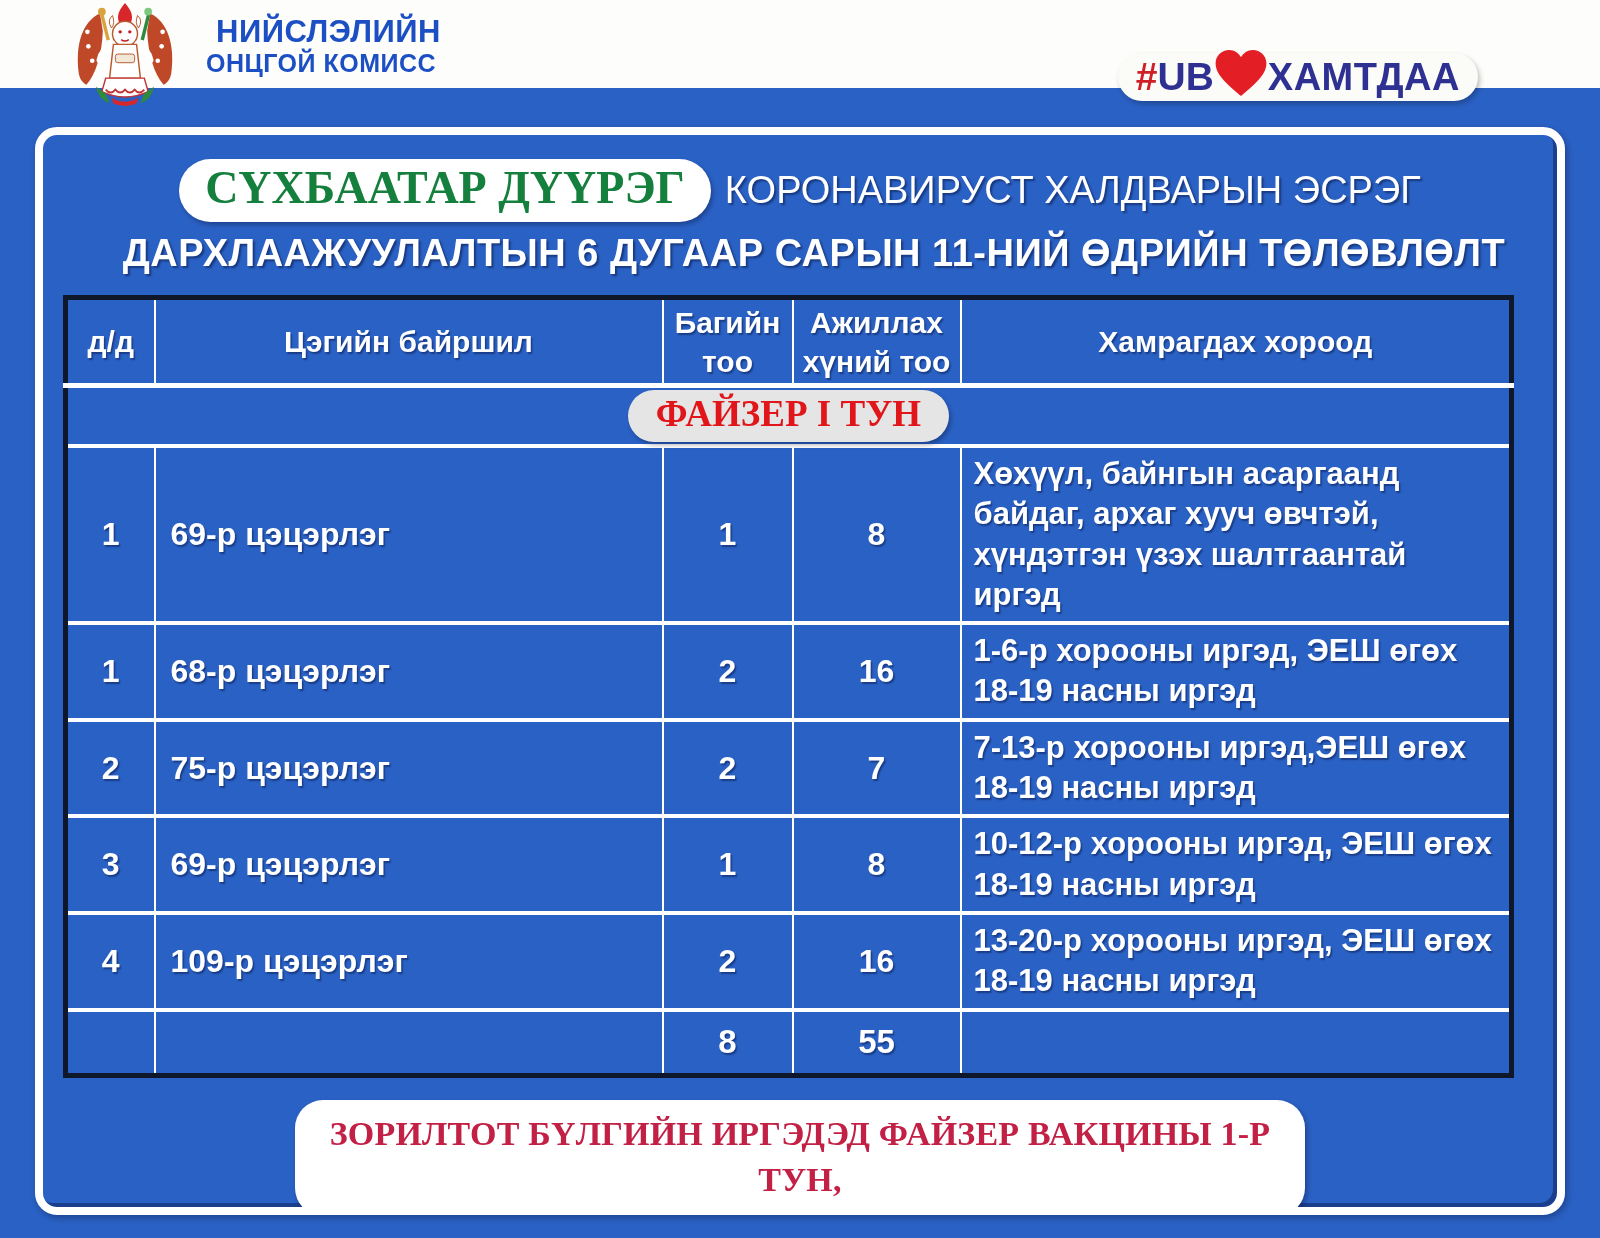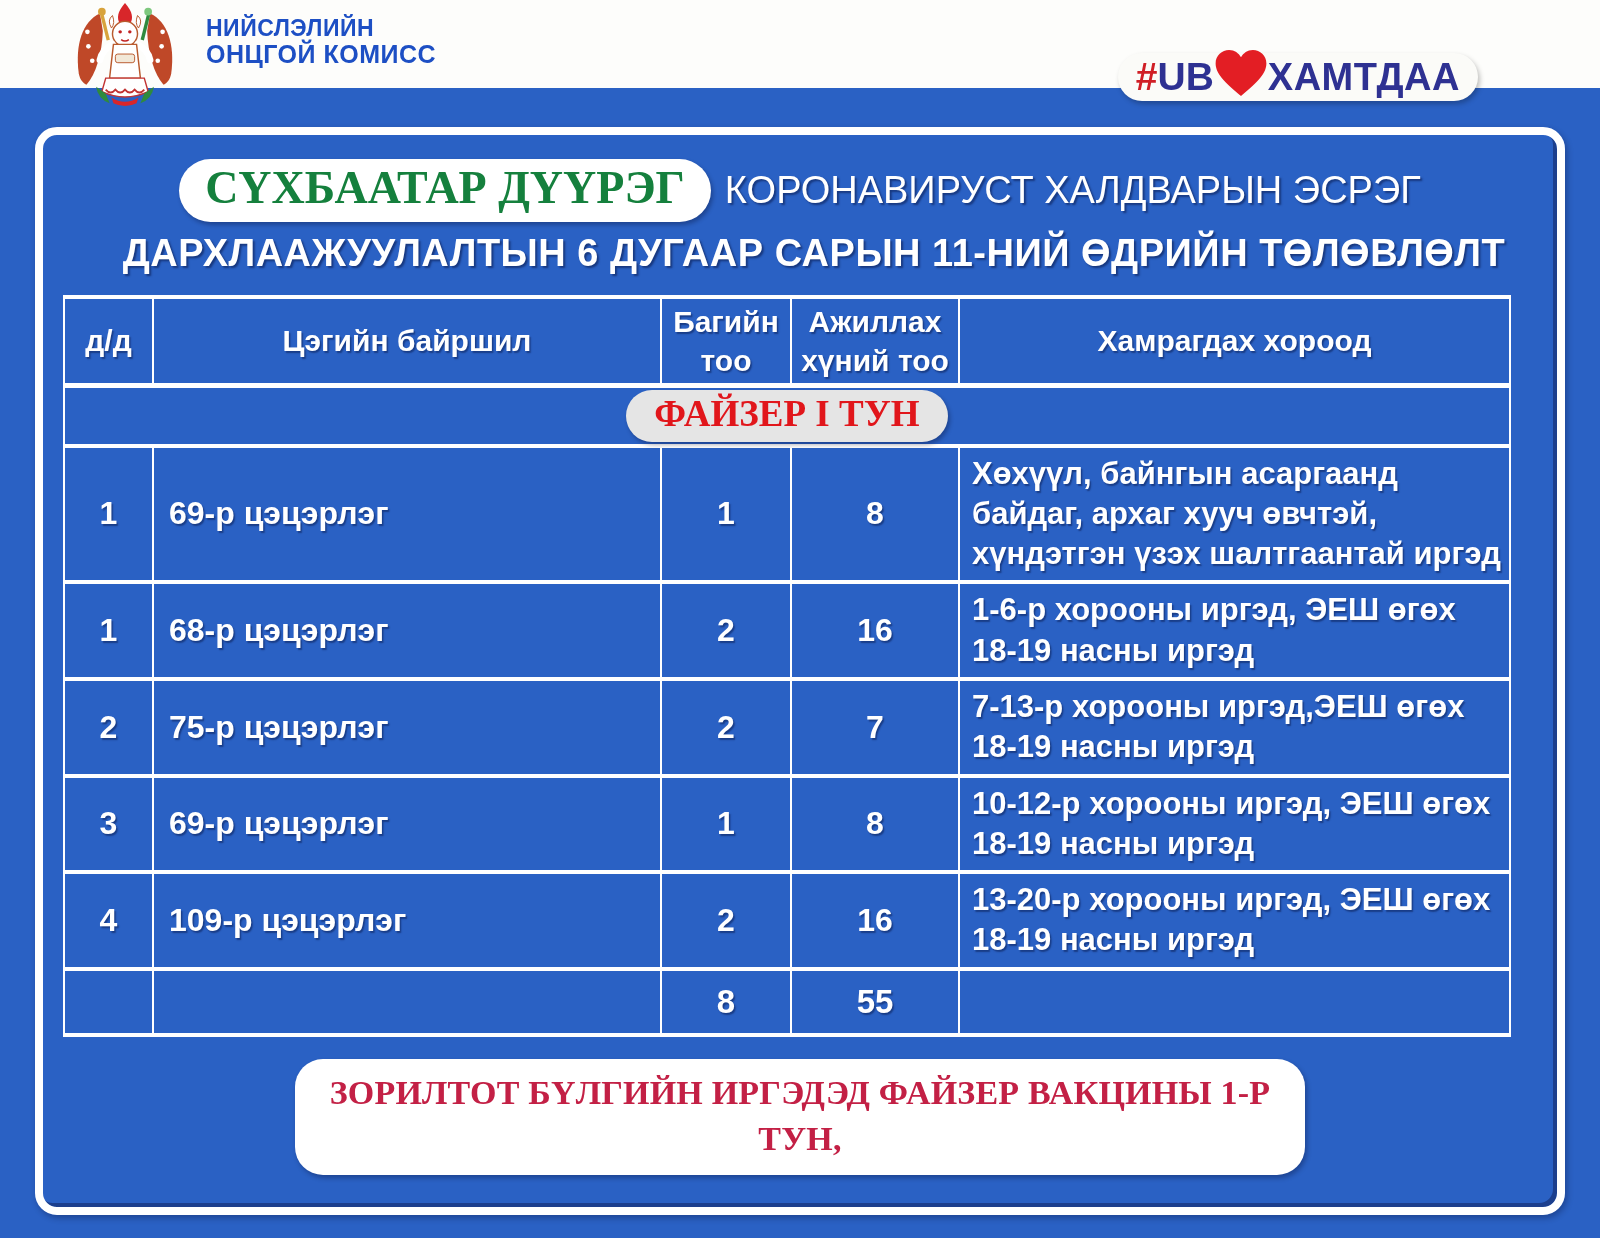--- a/index.html
+++ b/index.html
@@ -5,21 +5,21 @@
   html,body{margin:0;padding:0;}
   .canvas{
     position:relative;width:1600px;height:1238px;overflow:hidden;
     background:#2a61c4;
     font-family:"Liberation Sans",sans-serif;
   }
   
   .topbar{position:absolute;top:0;left:0;width:1600px;height:88px;background:#fdfdfb;}
   .logo{position:absolute;left:60px;top:2px;width:130px;height:106px;z-index:3;}
   .org{position:absolute;left:206px;top:16px;color:#1d4fc4;font-weight:bold;z-index:3;}
-  .org .l1{font-size:23px;line-height:1.05;letter-spacing:.5px;}
+  .org .l1{font-size:31px;line-height:1.05;letter-spacing:.5px;margin-left:10px;}
   .org .l2{font-size:25px;line-height:1.15;letter-spacing:.5px;}
   .badge{
     position:absolute;top:53px;right:122px;height:48px;z-index:4;
     background:#fbfbf8;border-radius:26px;display:flex;align-items:center;
     padding:0 18px;box-shadow:2px 3px 5px rgba(0,0,0,.25);
   }
   .badge .hash{color:#d01f26;font-size:39px;font-weight:bold;}
   .badge .ub{color:#2e3192;font-size:39px;font-weight:bold;}
   .badge .heart{width:52px;height:46px;margin:0 1px;position:relative;top:-4px;}
   .badge .rest{color:#2e3192;font-size:38px;font-weight:bold;letter-spacing:.5px;}
@@ -33,21 +33,21 @@
   .district{
     background:#fff;border-radius:34px;padding:2px 26px 8px;
     font-family:"Liberation Serif",serif;font-weight:bold;font-size:46px;color:#15803d;
     box-shadow:2px 3px 4px rgba(0,0,30,.3);white-space:nowrap;
   }
   .t-rest{font-size:38px;font-weight:normal;color:#fff;text-shadow:2px 2px 2px rgba(5,15,60,.5);white-space:nowrap;}
   .title2{text-align:center;font-size:38px;font-weight:bold;color:#fff;margin-top:10px;
     text-shadow:2px 2px 2px rgba(5,15,60,.5);letter-spacing:.5px;padding-left:28px;}
   
   table{border-collapse:collapse;margin:20px 0 0 20px;width:1446px;table-layout:fixed;}
-  table{border:2px solid #0f172a;}
+  table{border:5px solid #0f172a;}
   th,td{border:2px solid #fff;border-top-width:4px;border-bottom-width:4px;color:#fff;
     text-shadow:1.5px 1.5px 1.5px rgba(5,15,60,.45);box-sizing:border-box;}
   th{font-size:30px;font-weight:bold;height:88px;padding:0 8px;line-height:1.3;border-bottom-width:5px;}
   td{font-weight:bold;font-size:32px;}
   tr.section td{height:48px;text-align:center;padding:2px 0;}
   .section-pill{
     display:inline-block;background:#e5e5e5;border-radius:28px;padding:2px 28px 7px;
     font-family:"Liberation Serif",serif;font-weight:bold;font-size:37px;color:#e1161b;
     text-shadow:none;box-shadow:2px 3px 4px rgba(0,0,30,.3);
   }

